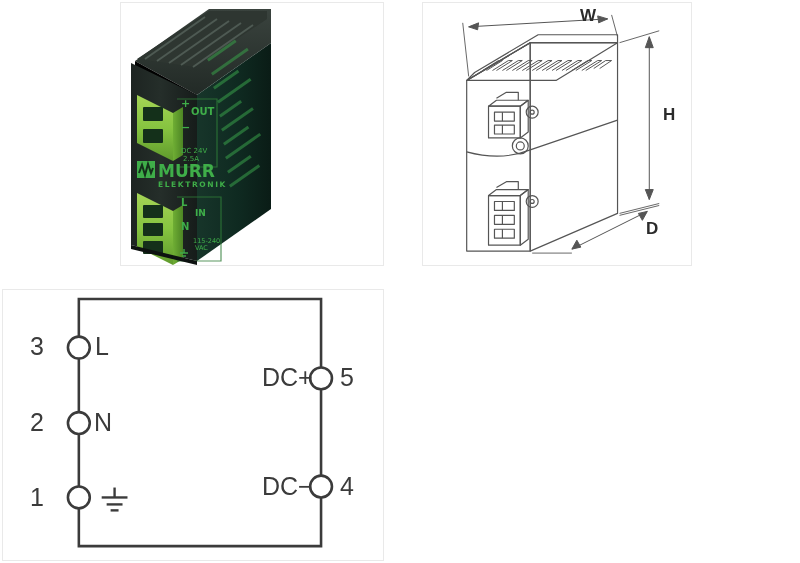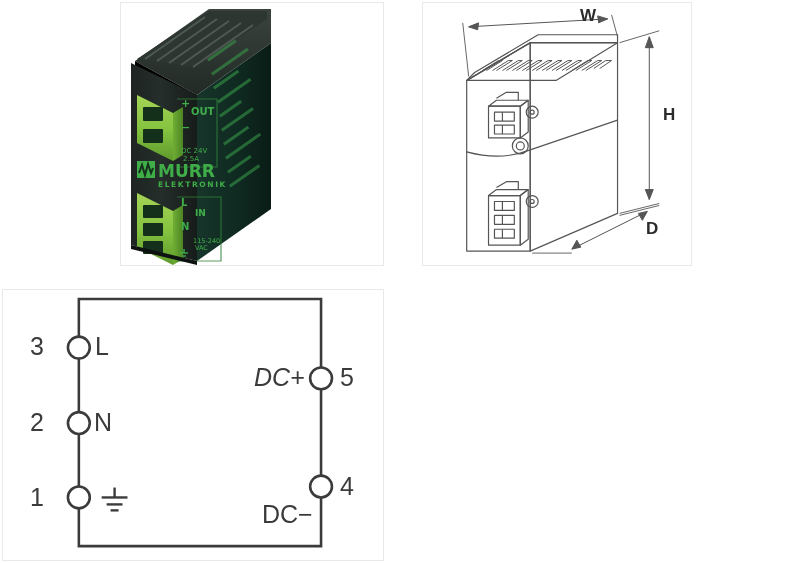--- a/index.html
+++ b/index.html
@@ -283,19 +283,19 @@
   </div>
 
   <div class="wlabel num" style="left:30px;  top:334px;">3</div>
   <div class="wlabel" style="left:95px; top:334px;">L</div>
 
   <div class="wlabel num" style="left:30px;  top:410px;">2</div>
   <div class="wlabel" style="left:94px; top:410px;">N</div>
 
   <div class="wlabel num" style="left:30px;  top:485px;">1</div>
 
-  <div class="wlabel" style="left:254px; top:365px;font-style:italic;">DC+</div>
+  <div class="wlabel" style="left:262px; top:365px;">DC+</div>
   <div class="wlabel num" style="left:340px; top:365px;">5</div>
 
-  <div class="wlabel" style="left:262px; top:502px;">DC−</div>
+  <div class="wlabel" style="left:262px; top:474px;">DC−</div>
   <div class="wlabel num" style="left:340px; top:474px;">4</div>
 
 </div>
 
 </body></html>

